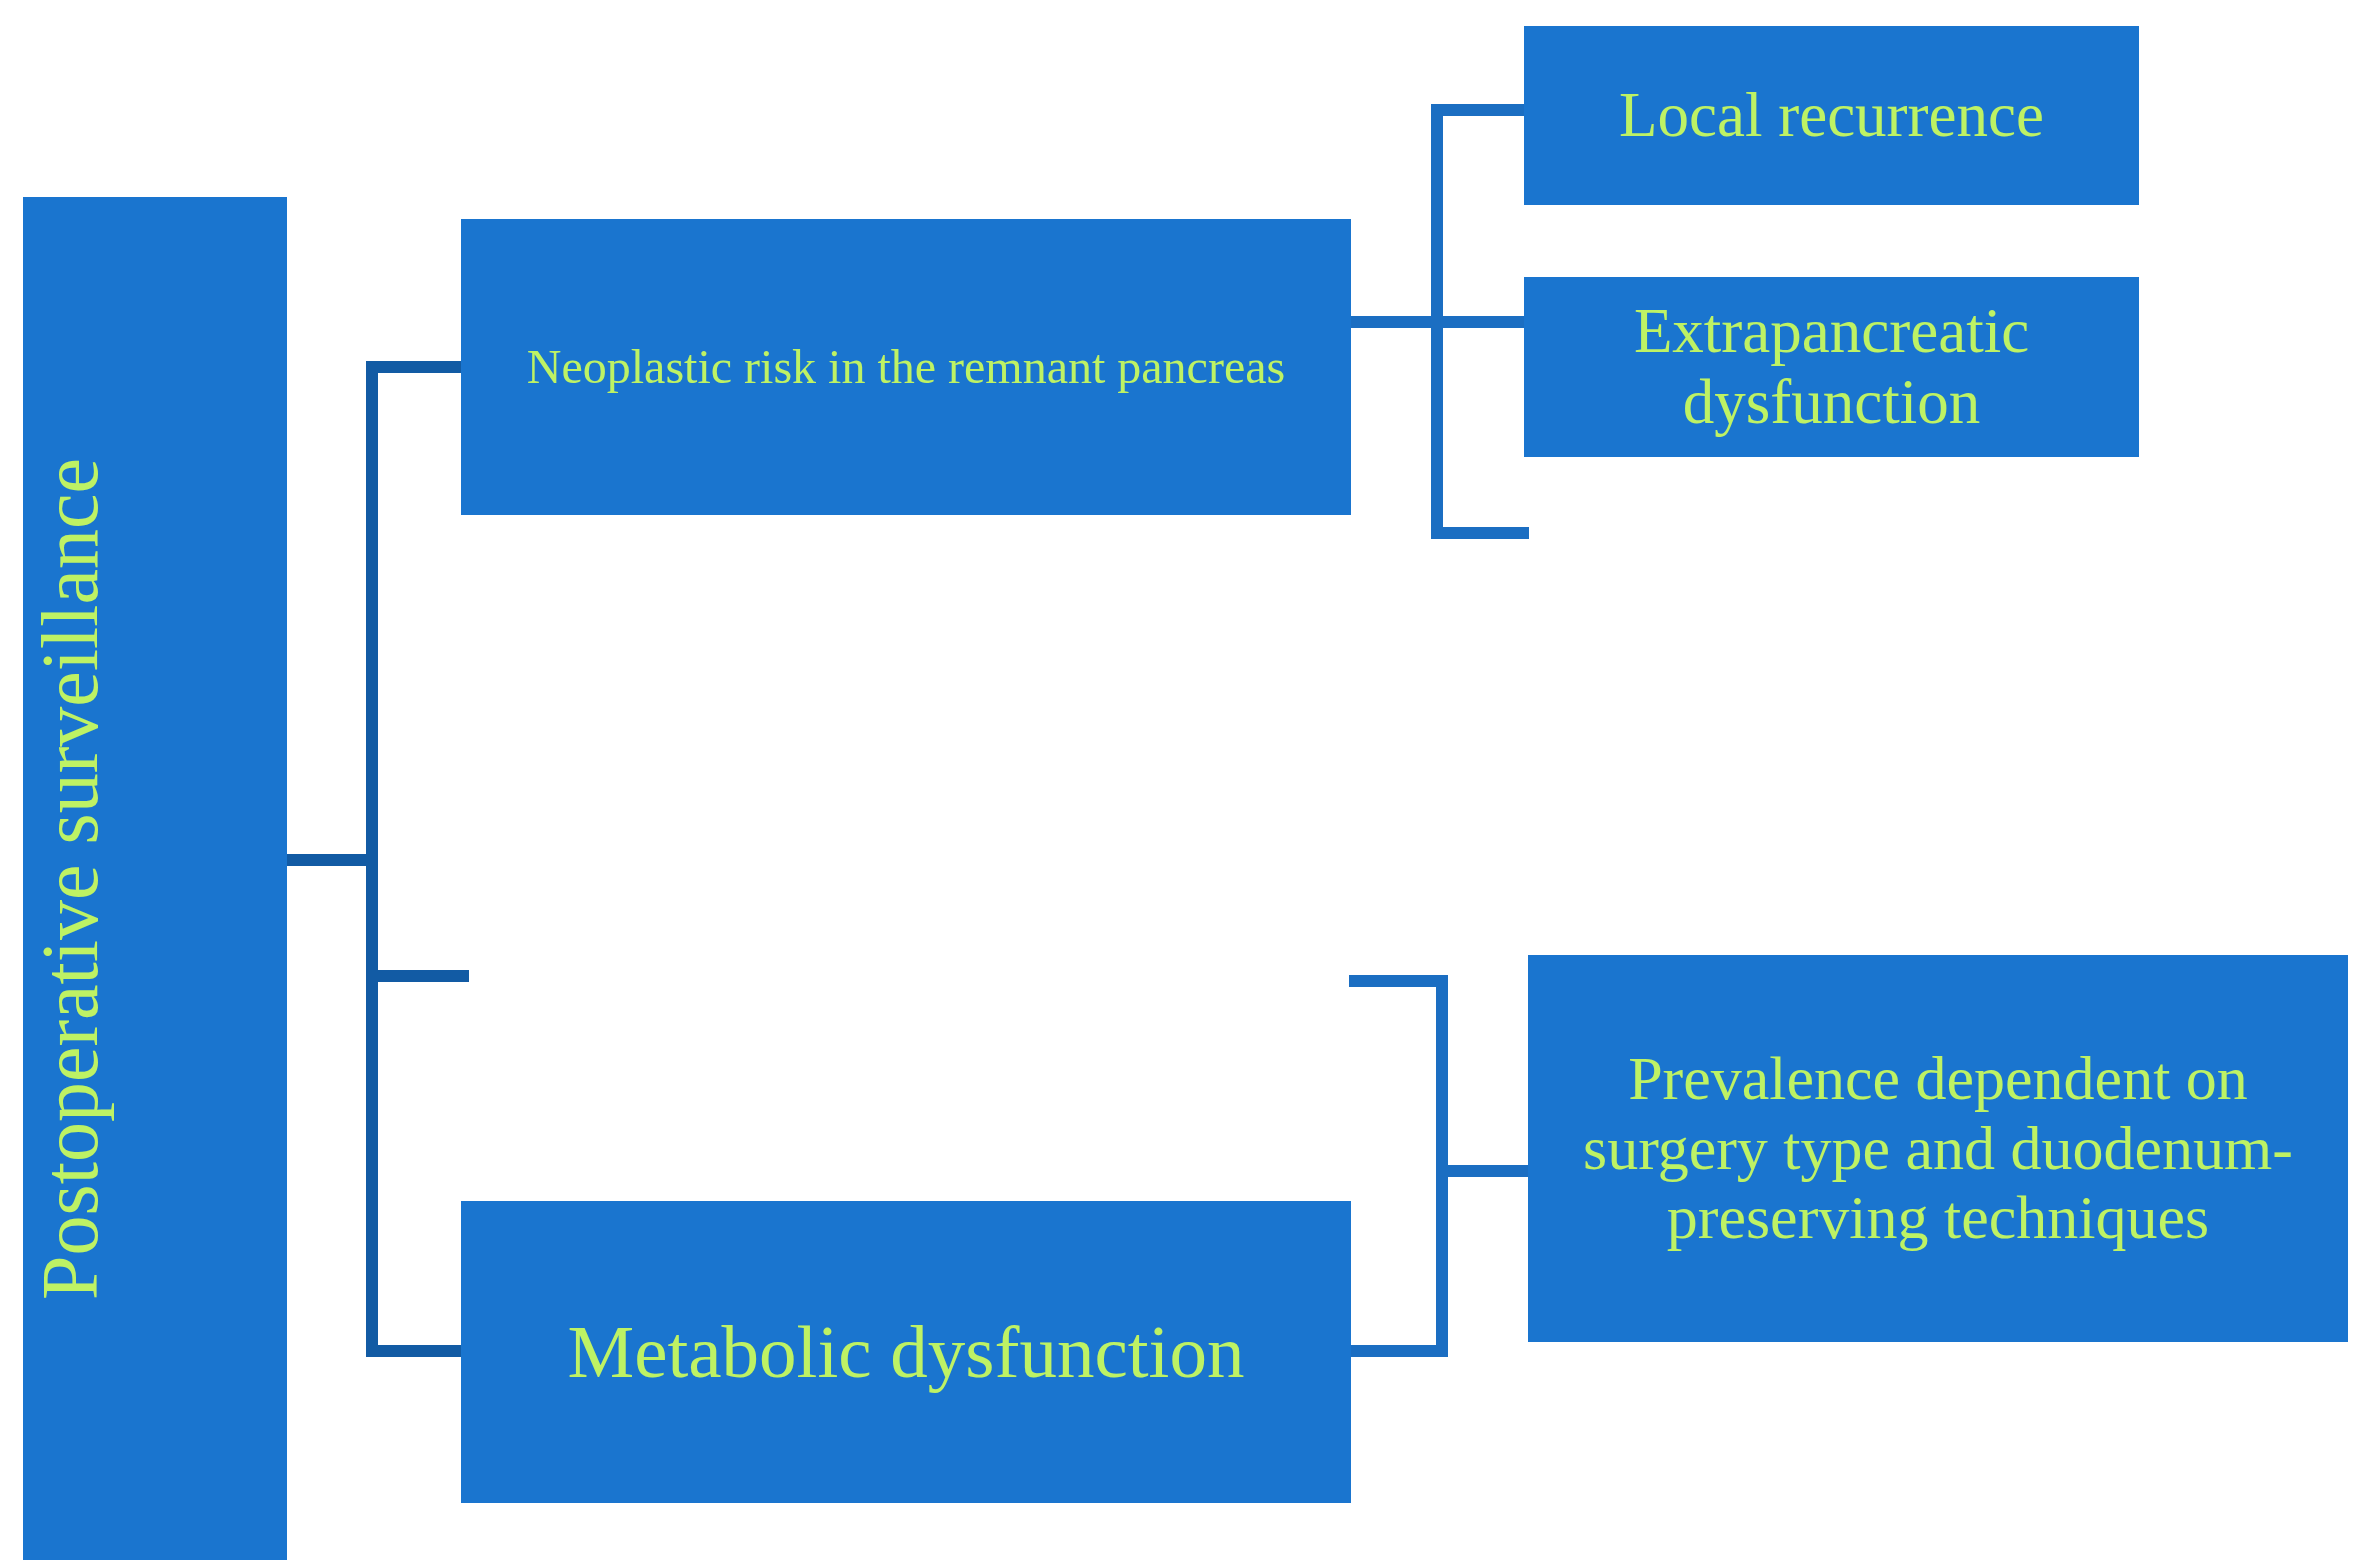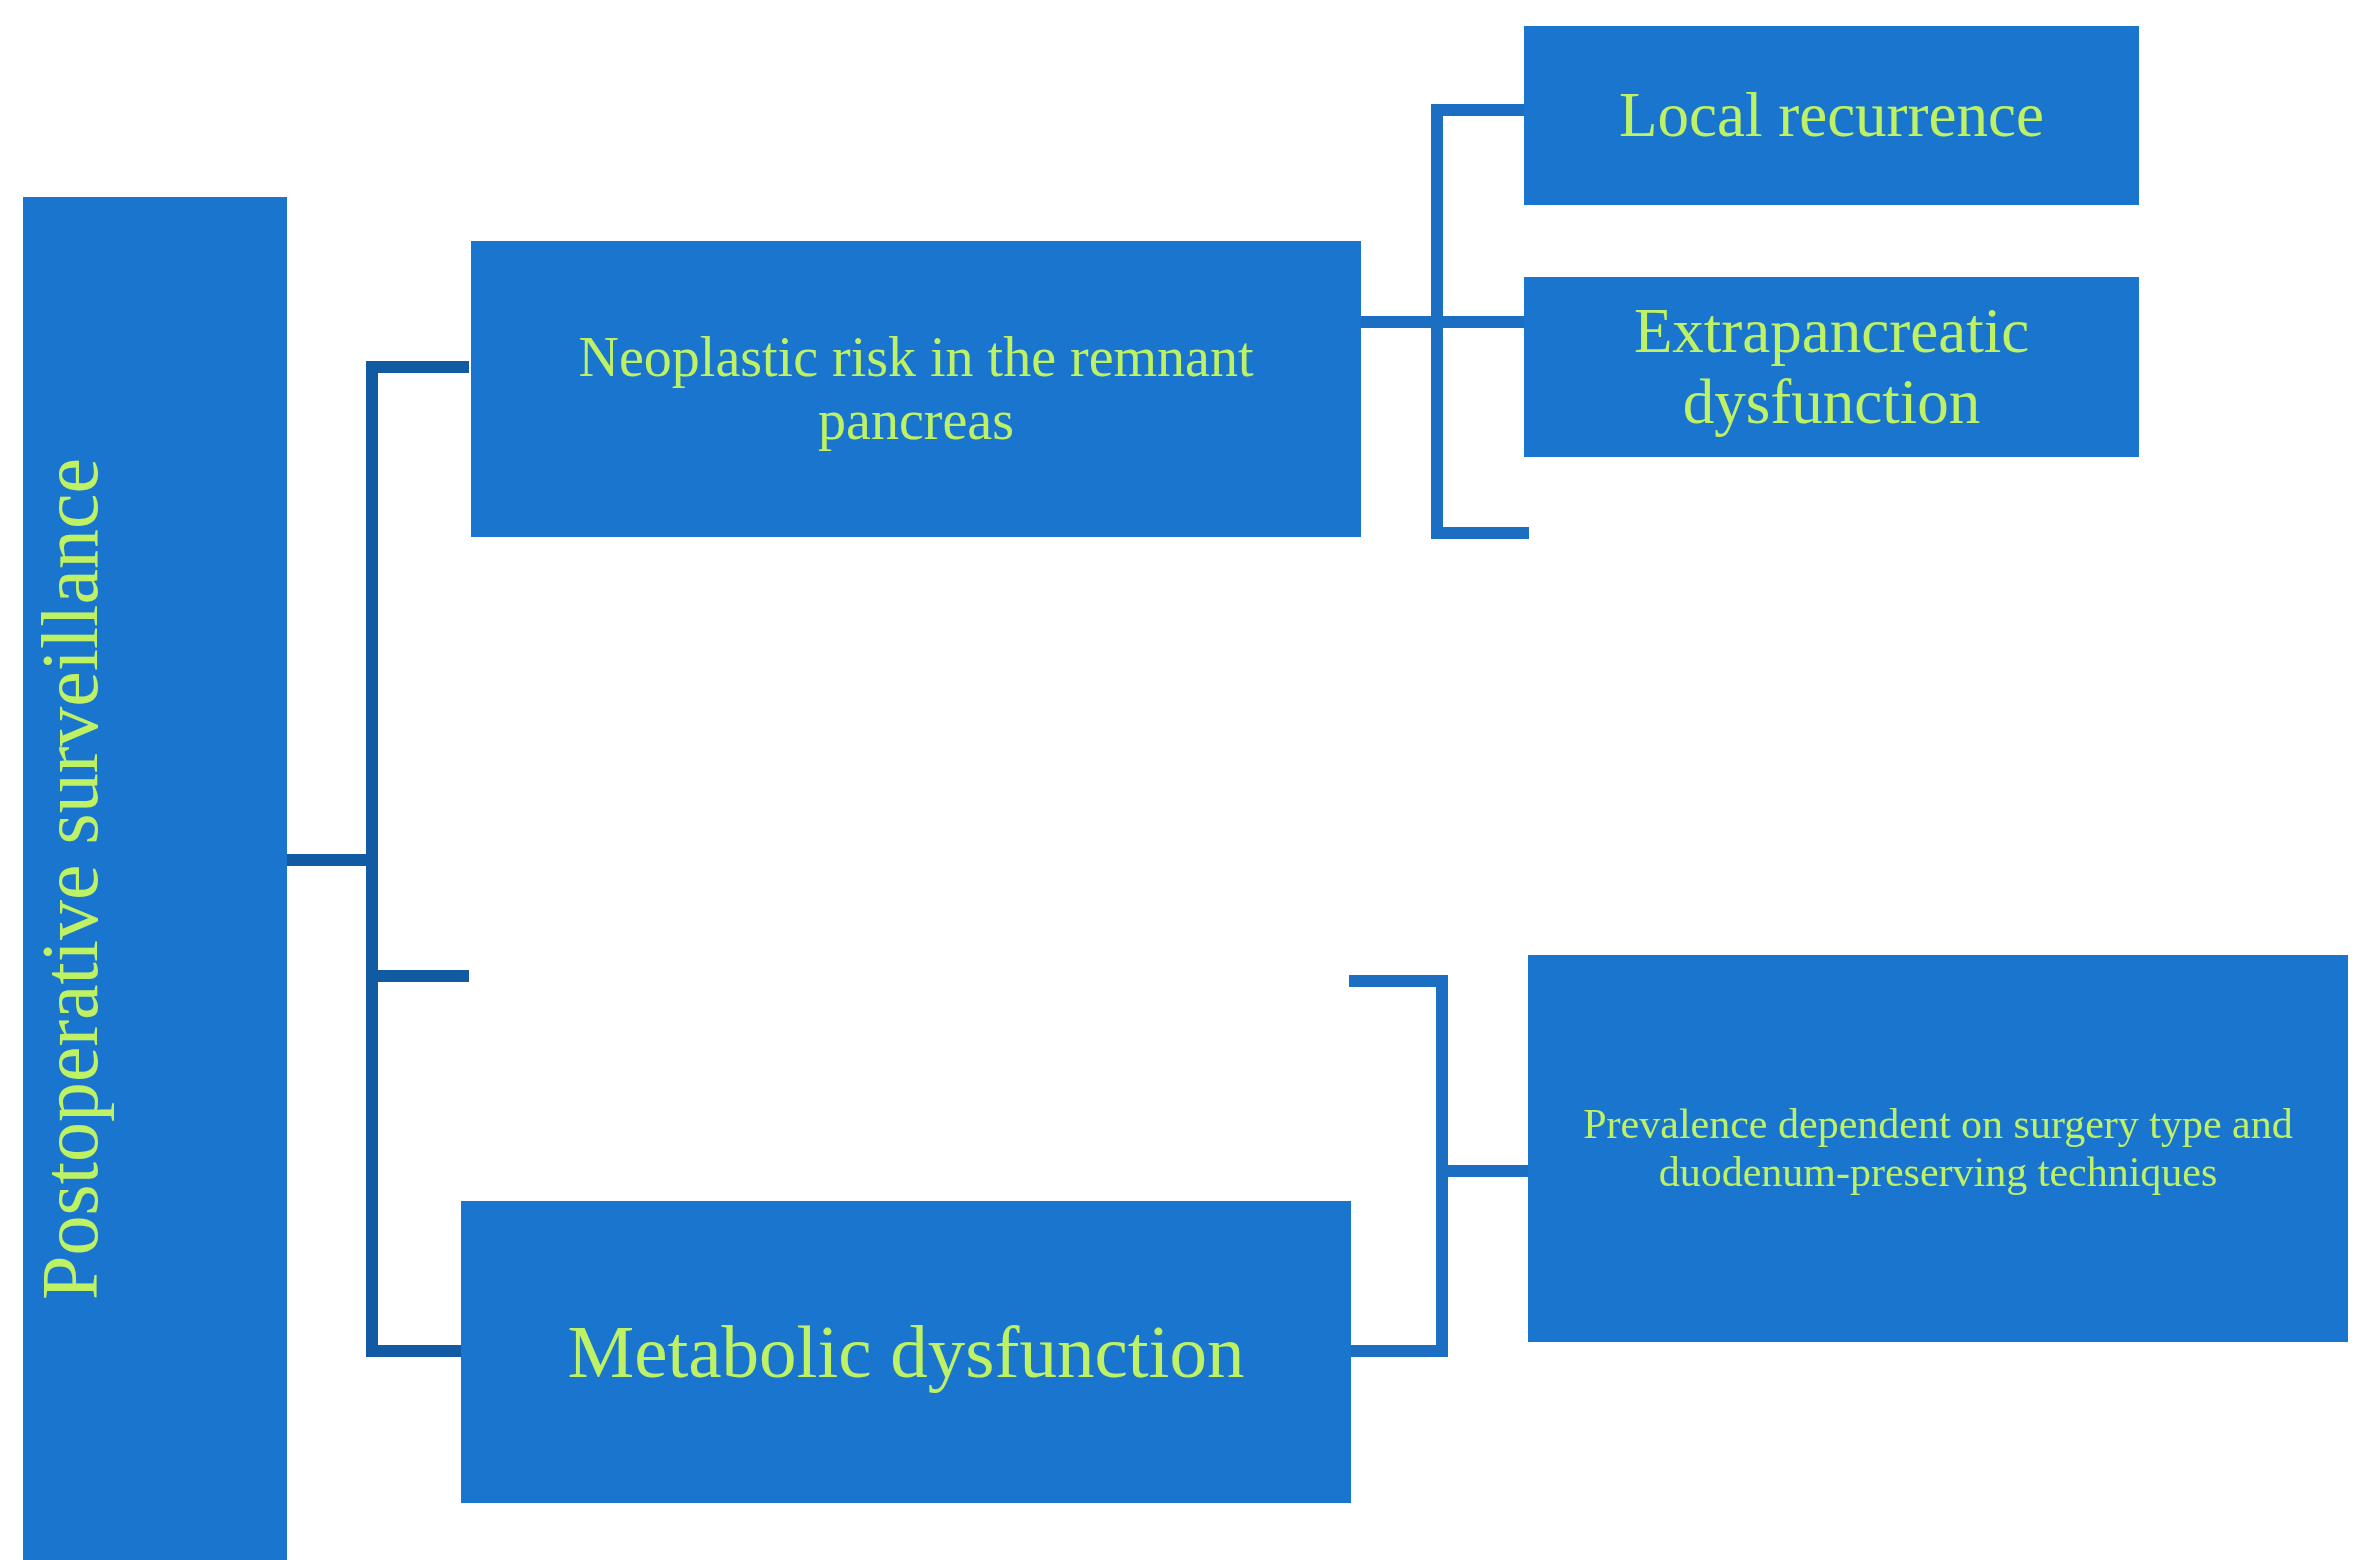--- a/index.html
+++ b/index.html
@@ -48,28 +48,28 @@
   }
   #node-root .vtext {
     writing-mode: vertical-rl;
     transform: rotate(180deg);
     white-space: nowrap;
     font-size: 80px;
     line-height: 1.18;
     text-align: center;
   }
 
-  #node-neoplastic   { left: 471px;  top: 219px;  width: 890px; height: 296px; font-size: 56px; margin-top: 22px; }
+  #node-neoplastic   { left: 461px;  top: 219px;  width: 890px; height: 296px; font-size: 48px; }
   #node-exocrine     { left: 461px;  top: 826px;  width: 890px; height: 302px; font-size: 75px; }
   #node-metabolic    { left: 461px;  top: 1201px; width: 890px; height: 302px; font-size: 75px; }
 
   #node-local        { left: 1524px; top: 26px;   width: 615px; height: 179px; font-size: 63px; }
   #node-extra        { left: 1524px; top: 277px;  width: 615px; height: 180px; font-size: 63px; }
   #node-pdac         { left: 1520px; top: 530px;  width: 704px; height: 180px; font-size: 63px; }
-  #node-prevalence   { left: 1528px; top: 955px; width: 820px; height: 387px; font-size: 42px; }
+  #node-prevalence   { left: 1528px; top: 955px; width: 820px; height: 387px; font-size: 62px; }
 
   
   .edge {
     position: absolute;
     background: #125ba4;
     z-index: 2;
   }
   .edge.light { background: #1b6ec2; }
 
   

